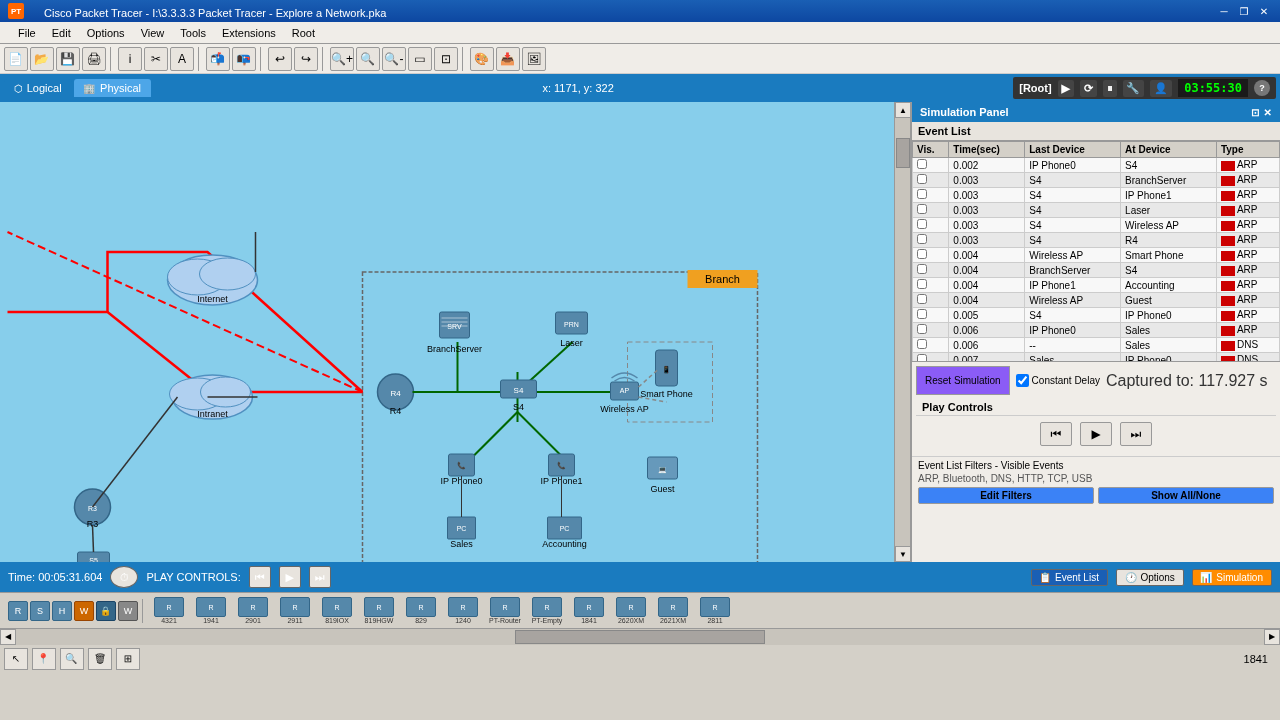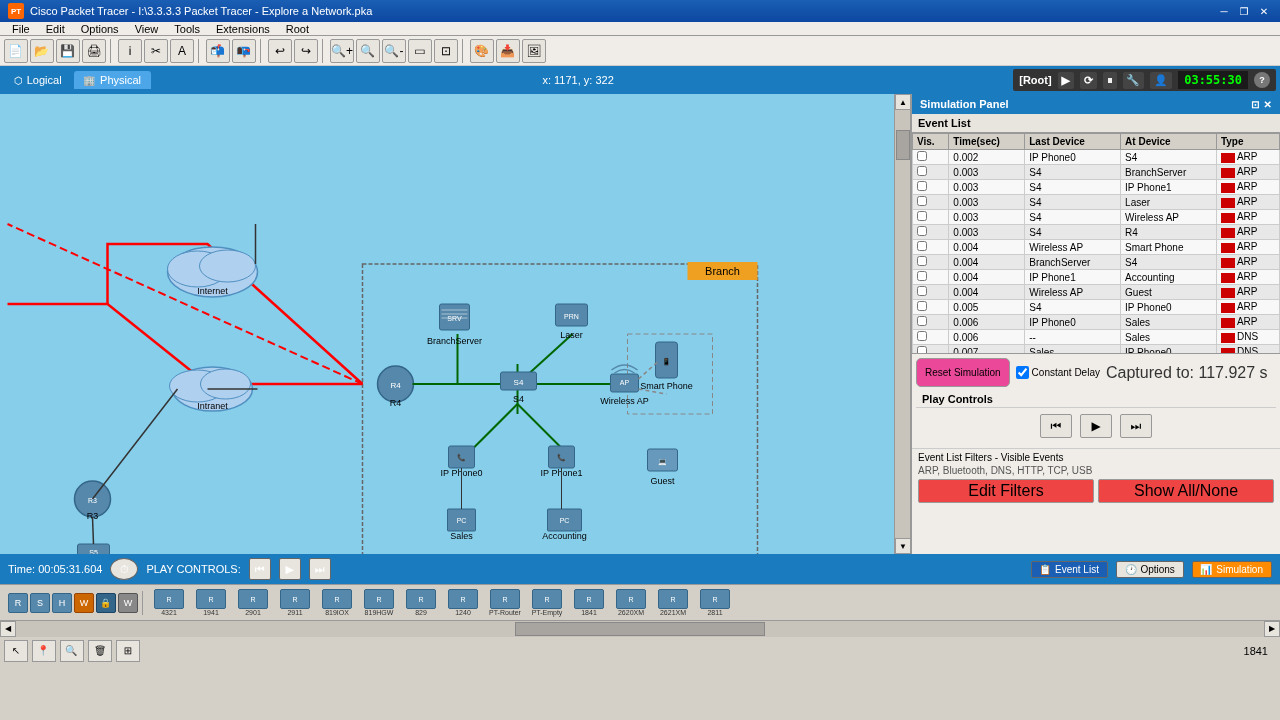--- a/index.html
+++ b/index.html
@@ -14,24 +14,24 @@
       align-items: center;
       padding: 0 8px;
       justify-content: space-between;
     }
     #titlebar .controls { display: flex; gap: 4px; }
     #titlebar .controls span { cursor: pointer; width: 16px; height: 14px; display: flex; align-items: center; justify-content: center; font-size: 10px; }
 
     
     #menubar {
       background: #f0ede8;
-      height: 14px;
-      display: flex;
-      align-items: center;
-      padding: 0 4px;
+      height: 22px;
+      display: flex;
+      align-items: center;
+      padding: 0 10px;
       border-bottom: 1px solid #999;
     }
     #menubar span { padding: 2px 8px; font-size: 11px; cursor: pointer; }
 
     
     #toolbar1, #toolbar2 {
       background: #f0ede8;
       height: 30px;
       display: flex;
       align-items: center;
@@ -177,23 +177,23 @@
     #sim-controls-row {
       display: flex;
       align-items: center;
       gap: 6px;
       margin-bottom: 4px;
     }
     #sim-controls-row button {
       padding: 8px 8px;
       font-size: 10px;
       cursor: pointer;
-      background: #ec4899;
+      background: #8b5cf6;
       border: 1px solid #999;
-      border-radius: 5px;
+      border-radius: 0;
     }
     #sim-captured {
       font-size: 16px;
       color: #333;
       text-align: right;
     }
     #play-controls-label {
       font-size: 11px;
       font-weight: bold;
       padding: 2px 6px;
@@ -220,25 +220,26 @@
       border-top: 1px solid #ccc;
     }
     #filter-btns {
       display: flex;
       gap: 4px;
       margin-top: 3px;
     }
     #filter-btns button {
       flex: 1;
       padding: 2px 4px;
-      font-size: 16px;
+      font-size: 10px;
       cursor: pointer;
-      background: #ef4444;
+      background: #3b82f6;
       border: 1px solid #999;
       border-radius: 2px;
+      font-weight: bold;
     }
 
     
     #bottom-toolbar {
       height: 30px;
       background: #1a7bbf;
       display: flex;
       align-items: center;
       padding: 0 8px;
       gap: 8px;
@@ -345,21 +346,21 @@
       left: 40%; width: 20%; height: 14px;
       background: #a8a4a0;
       border: 1px solid #888;
       top: 1px;
     }
   </style>
 </head>
 <body>
 
 <div id="titlebar">
-  <div style="display:flex;align-items:center;gap:6px;">
+  <div style="display:flex;align-items:flex-end;gap:20px;">
     <span style="width:16px;height:16px;background:#ff6600;border-radius:2px;display:flex;align-items:center;justify-content:center;font-size:8px;color:white;font-weight:bold;">PT</span>
     <span>Cisco Packet Tracer - I:\3.3.3.3 Packet Tracer - Explore a Network.pka</span>
   </div>
   <div class="controls">
     <span>─</span>
     <span>❐</span>
     <span>✕</span>
   </div>
 </div>
 

